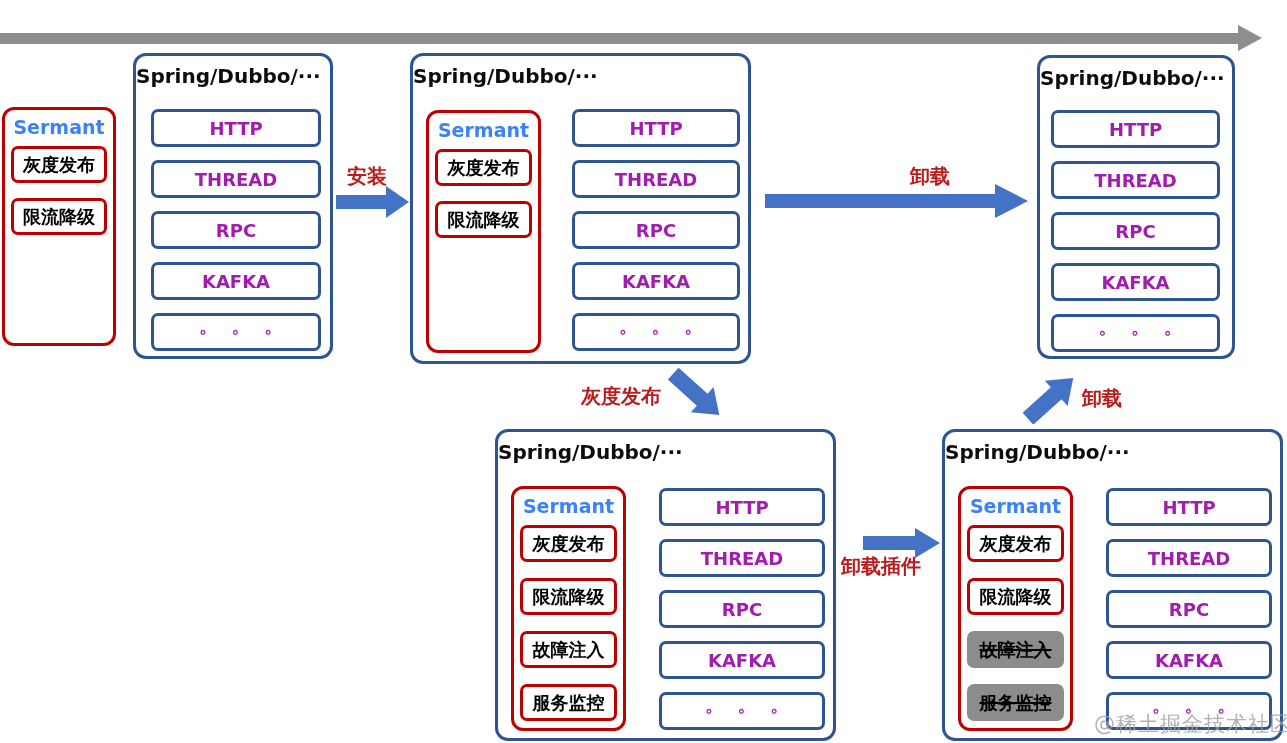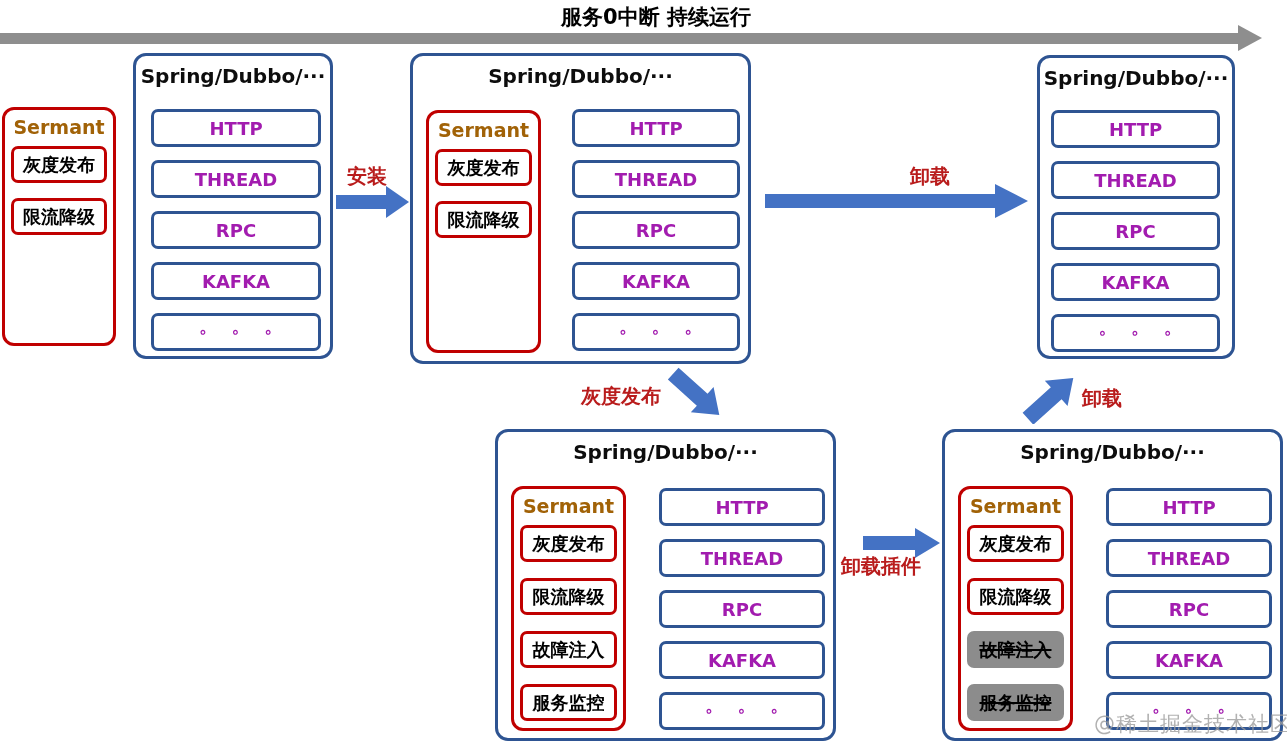--- a/index.html
+++ b/index.html
@@ -24,36 +24,36 @@
     position:absolute;left:1238px;top:25px;width:0;height:0;
     border-top:13px solid transparent;border-bottom:13px solid transparent;
     border-left:24px solid var(--timeline-gray);
   }
   
   .app-box{
     position:absolute;border:3px solid var(--box-border-blue);border-radius:13px;
     background:#fff;box-sizing:border-box;
   }
   .app-title{
-    position:absolute;top:8px;left:0;right:0;text-align:center;
+    position:absolute;top:8px;left:0;right:0;text-align:left;
     font-size:20px;font-weight:bold;color:#0d0d0d;white-space:nowrap;
   }
   .services{position:absolute;display:flex;flex-direction:column;gap:13px;}
   .service{
     height:38px;border:3px solid var(--box-border-blue);border-radius:7px;background:#fff;
     display:flex;align-items:center;justify-content:center;
     font-size:18px;font-weight:bold;box-sizing:border-box;color:#a21caf;
   }
   .service.dots{font-size:15px;word-spacing:16px;letter-spacing:1px;}
   
   .sermant-box{
     position:absolute;border:3px solid var(--sermant-red);border-radius:12px;
     background:#fff;box-sizing:border-box;
   }
-  .sermant-title{margin-top:6px;text-align:center;font-size:19px;font-weight:bold;color:#a16207;}
+  .sermant-title{margin-top:6px;text-align:center;font-size:19px;font-weight:bold;color:#3b82f6;}
   .plugins{display:flex;flex-direction:column;gap:15px;margin-top:8px;padding:0 6px;}
   .plugins.tall{gap:16px;}
   .plugin{
     height:37px;border:3px solid var(--sermant-red);border-radius:7px;background:#fff;
     display:flex;align-items:center;justify-content:center;
     font-size:18px;font-weight:bold;box-sizing:border-box;color:#000;white-space:nowrap;
   }
   .plugin.removed{
     background:var(--removed-plugin-bg);border-color:var(--removed-plugin-bg);
     text-decoration:line-through;text-decoration-thickness:2px;
@@ -64,21 +64,20 @@
   .watermark{
     position:absolute;left:1094px;top:710px;font-size:21px;color:#9e9e9e;opacity:.8;
     white-space:nowrap;letter-spacing:1px;
   }
 </style>
 </head>
 <body>
 
 <div class="canvas">
 
-  <div class="timeline-title">服务0中断 持续运行</div>
   <div class="timeline-bar"></div>
   <div class="timeline-head"></div>
 
   <div class="sermant-box" style="left:2px;top:107px;width:114px;height:239px">
     <div class="sermant-title">Sermant</div>
     <div class="plugins">
       <div class="plugin">灰度发布</div>
       <div class="plugin">限流降级</div>
     </div>
   </div>

